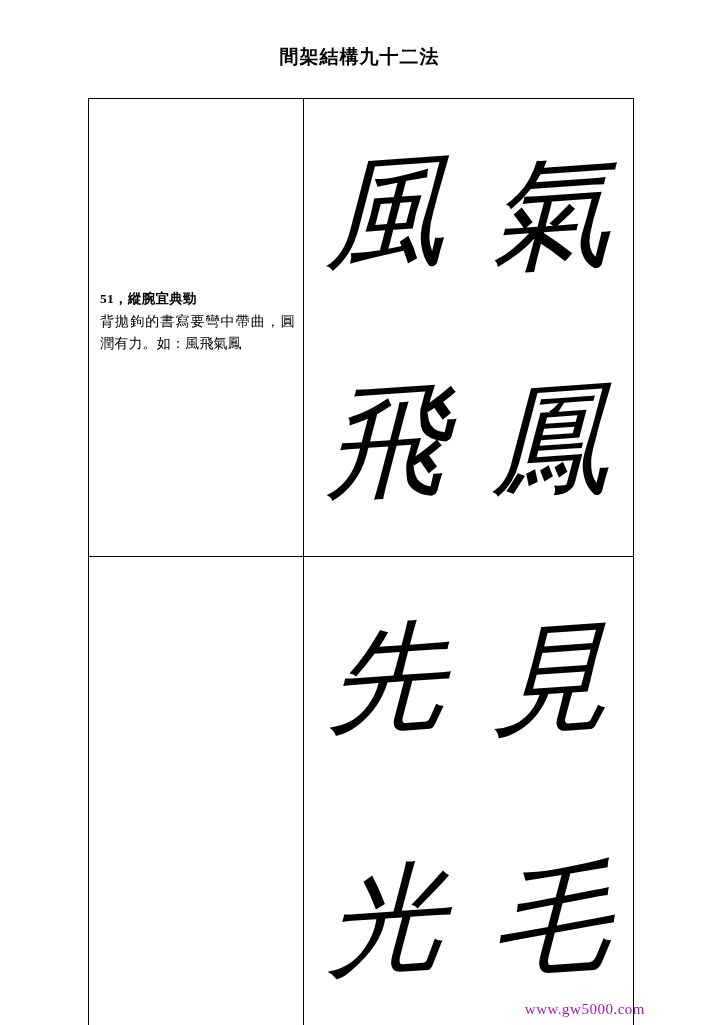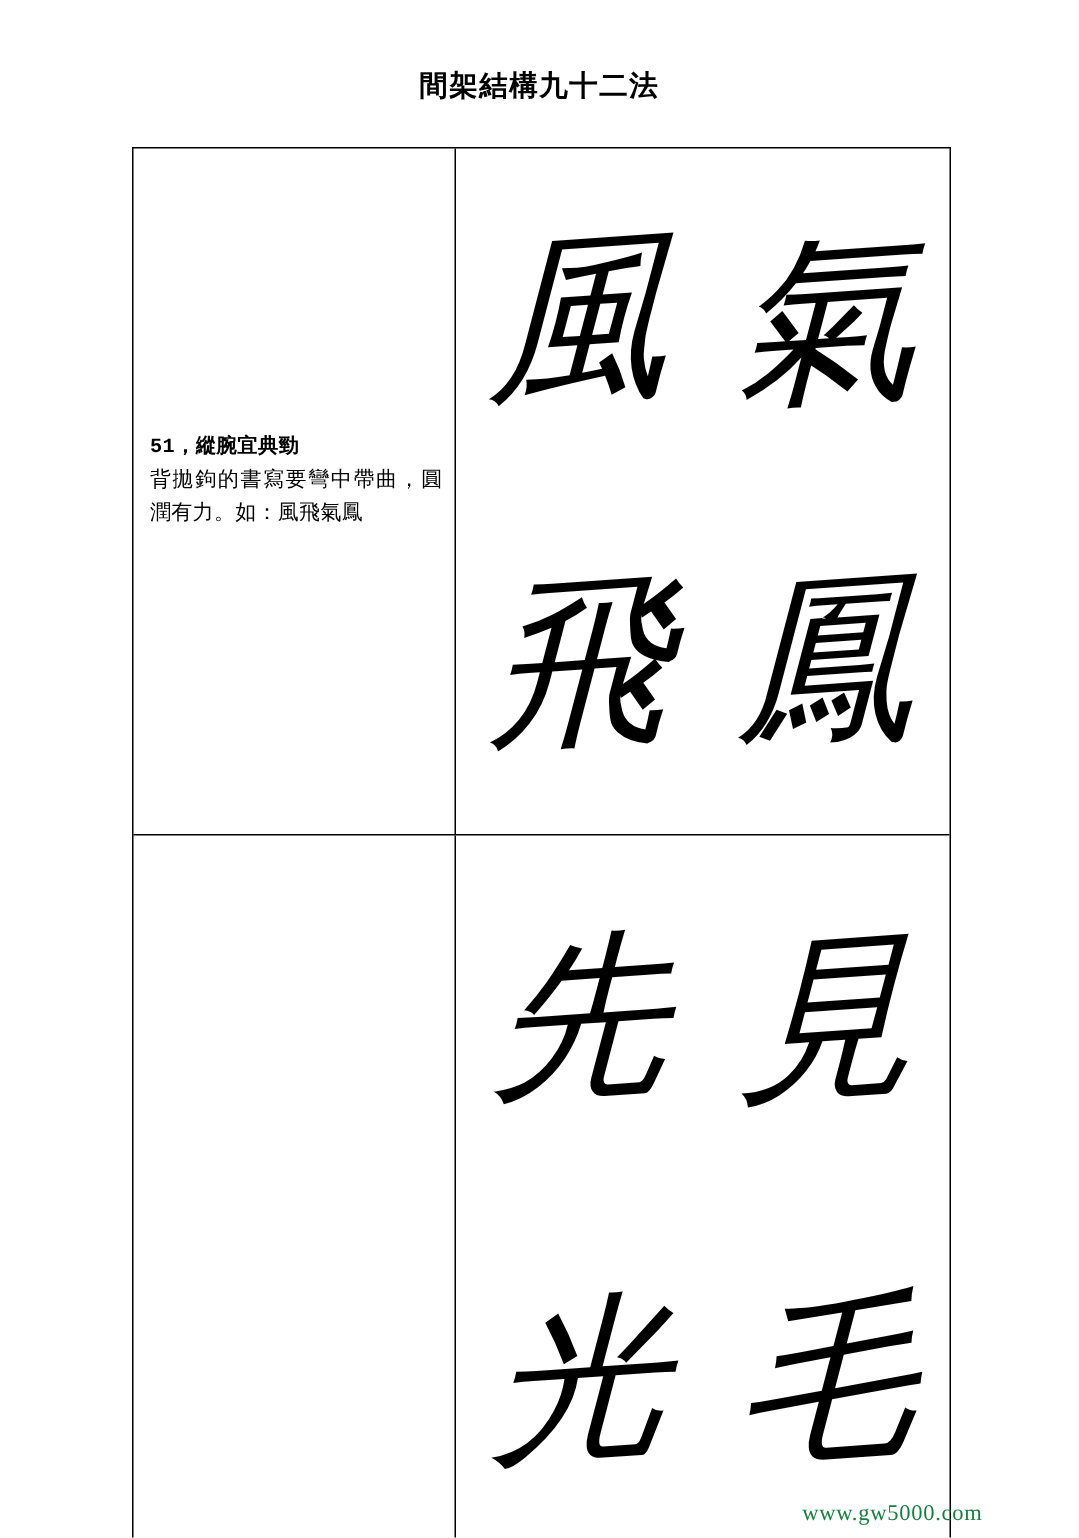--- a/index.html
+++ b/index.html
@@ -63,21 +63,21 @@
   }
   .row-1 { height: 458px; }
   .row-2 { height: 483px; }
 
   .text-block {
     position: absolute;
     left: 11px;
     right: 8px;
     font-size: 13.5px;
     line-height: 1.55;
-    font-family: Liberation Mono, monospace;
+    font-family: Liberation Serif, serif;
   }
   .row-1 .text-block { top: 190px; }
   .rule-heading {
     font-weight: bold;
     font-size: 13.5px;
     margin-bottom: 1px;
     letter-spacing: 0.3px;
   }
   .rule-body {
     font-size: 14px;
@@ -106,23 +106,23 @@
     color: #000;
     transform: rotate(-4deg) skewX(-5deg);
     display: inline-block;
   }
   .row-2 .glyph {
     font-size: 118px;
   }
 
   .watermark {
     position: absolute;
-    right: 24px;
+    right: 34px;
     bottom: 23px;
-    color: #15803d;
+    color: #a21caf;
     font-size: 15px;
     font-family: "Liberation Serif", "DejaVu Serif", serif;
     letter-spacing: 0.5px;
   }
 </style>
 </head>
 <body>
 
 <div class="page">
 

